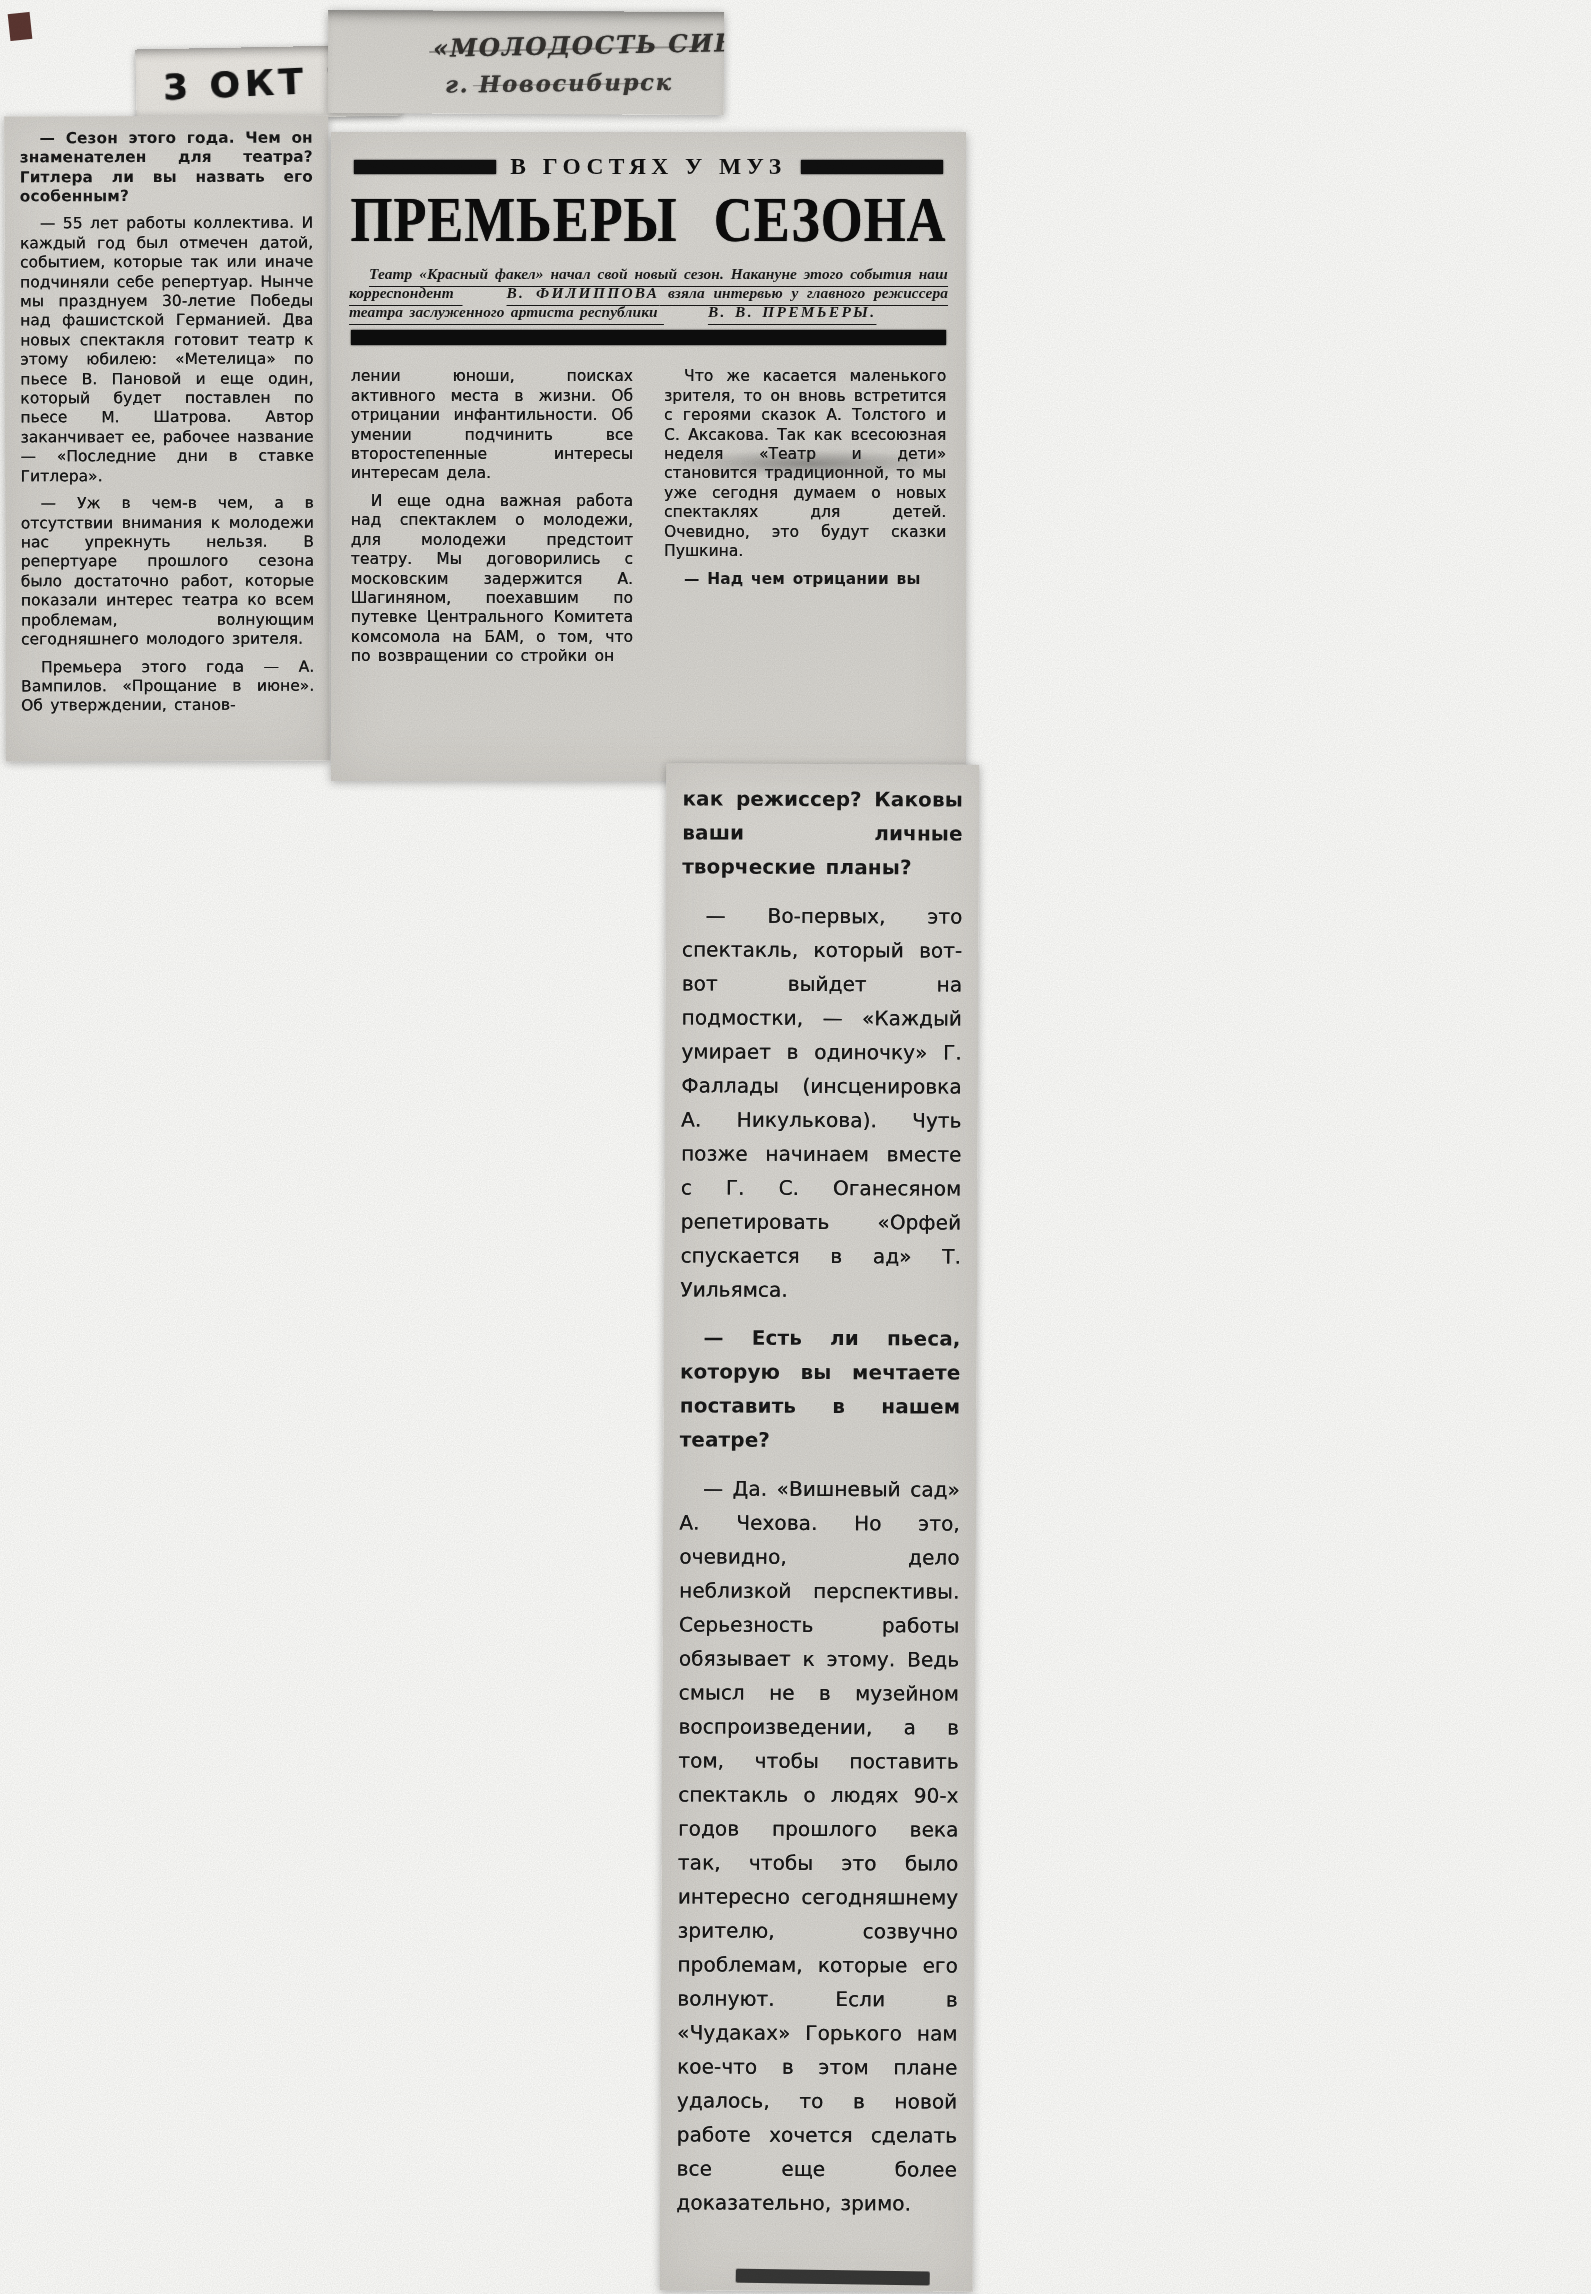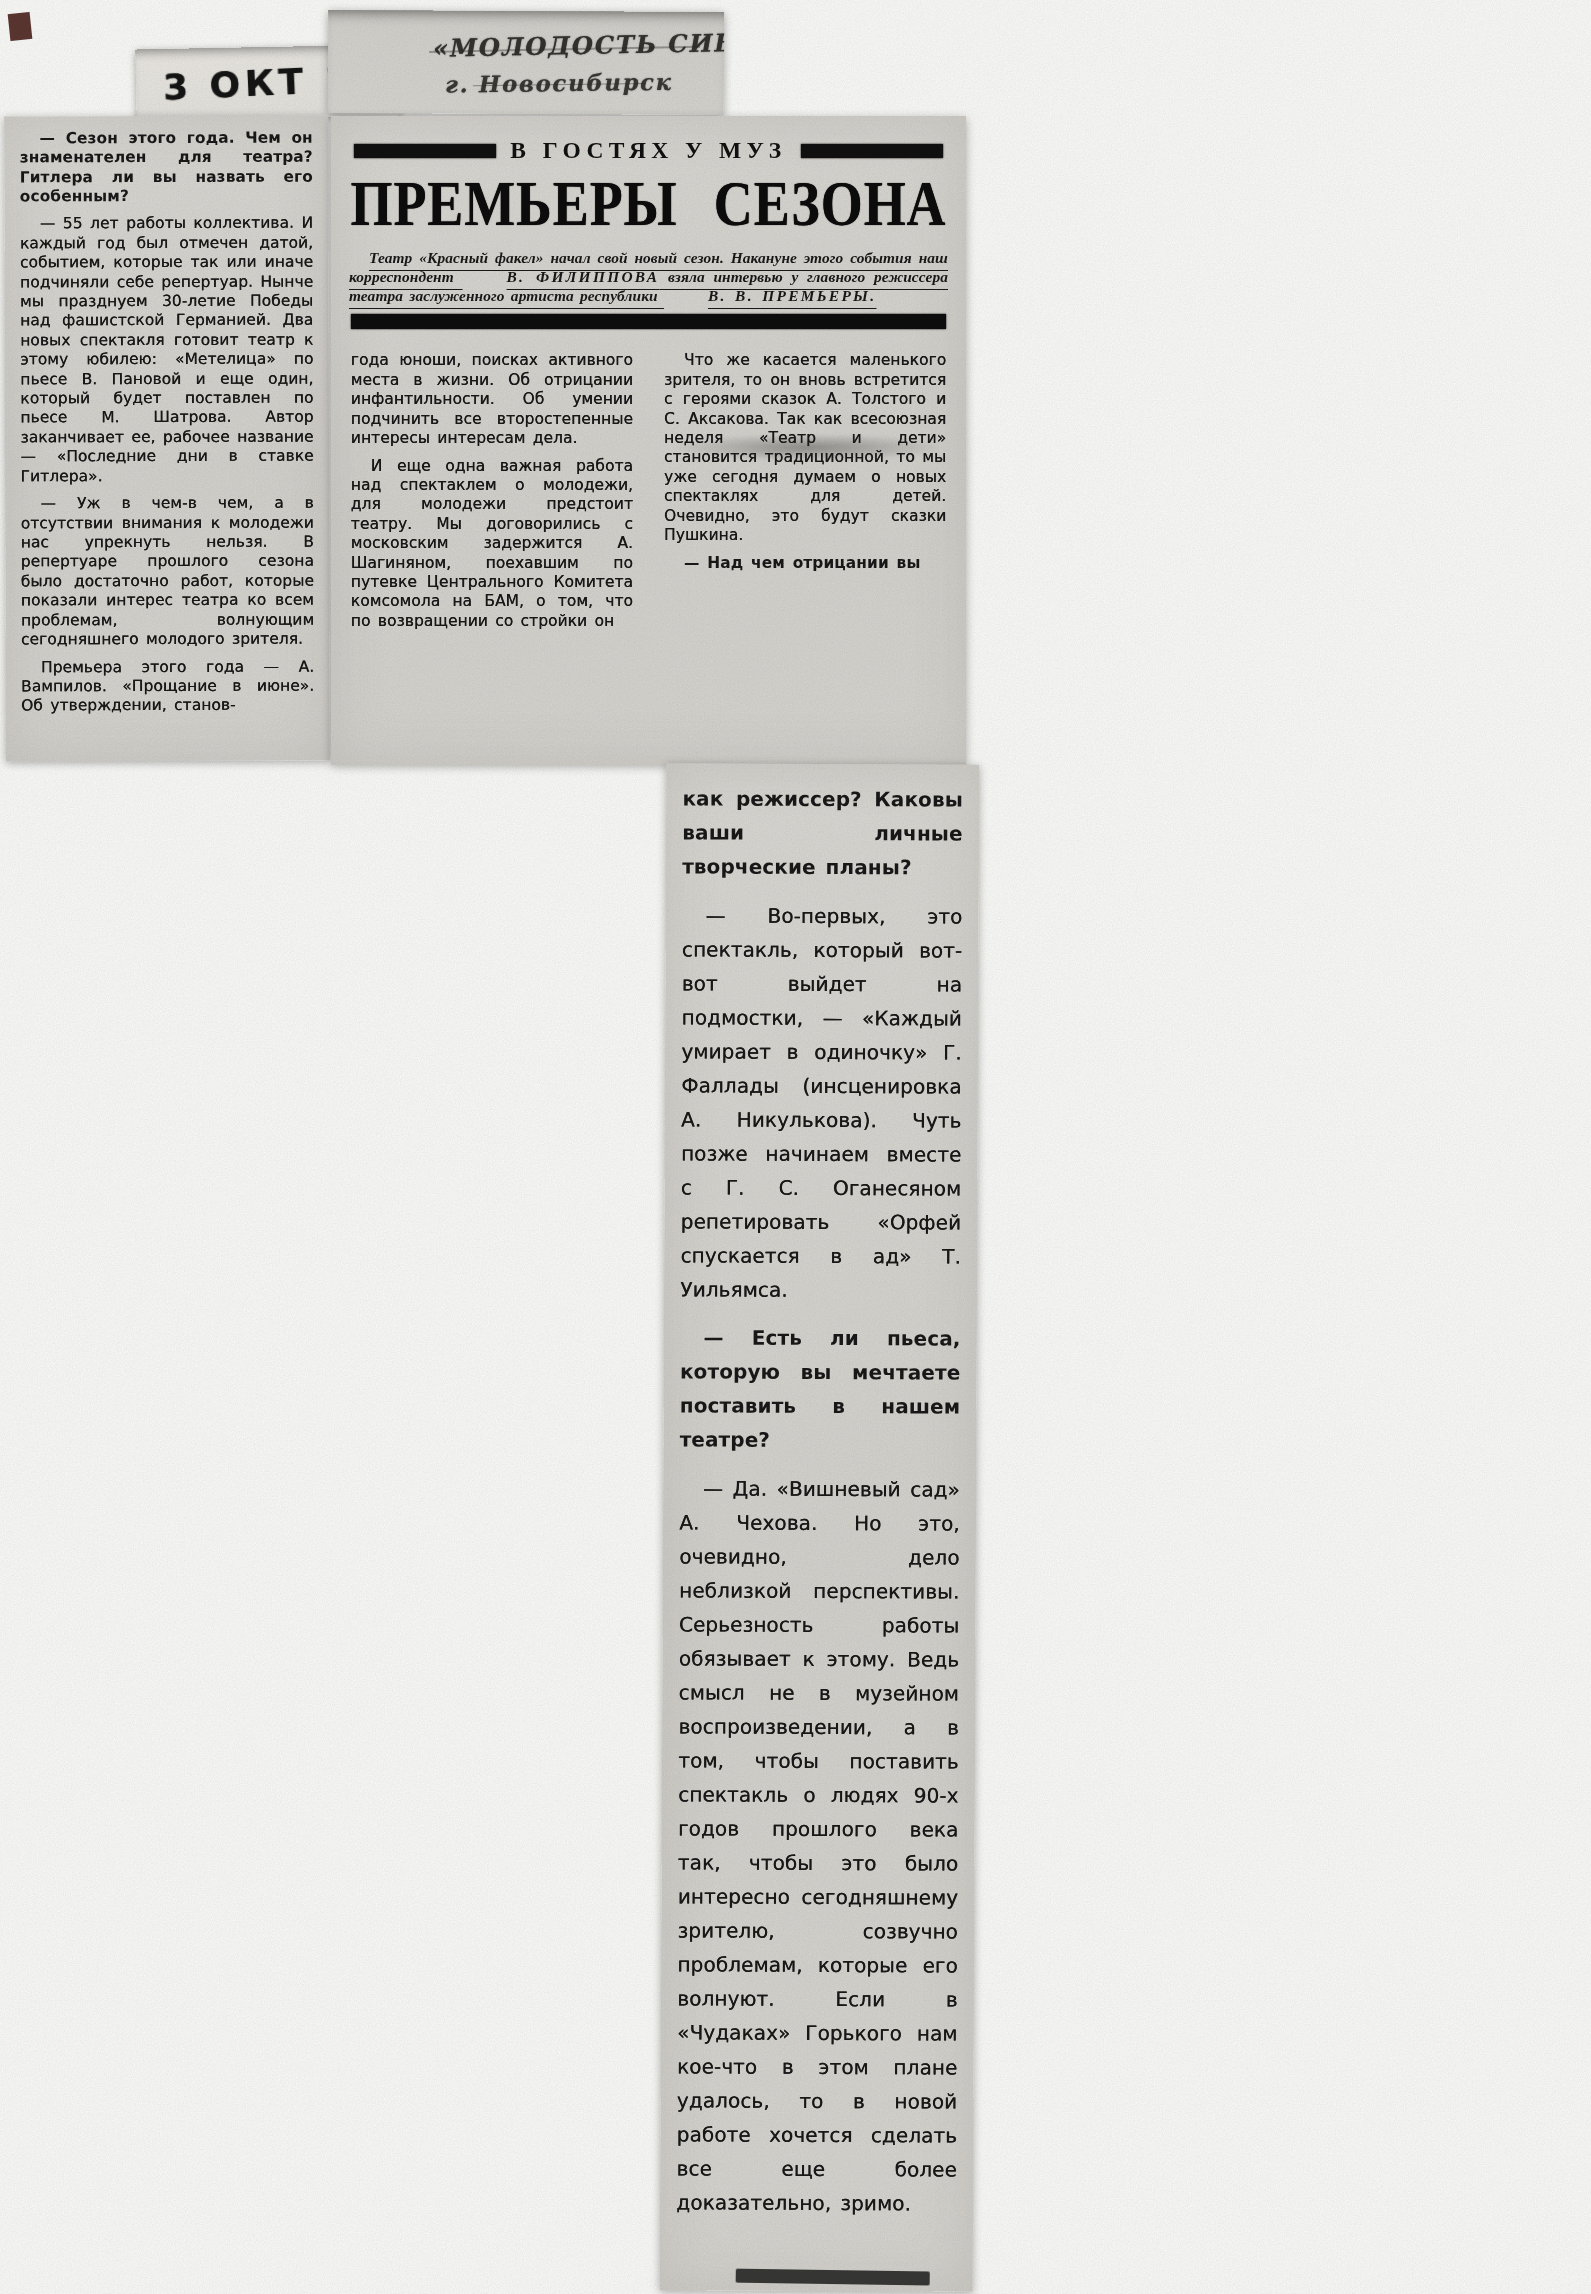--- a/index.html
+++ b/index.html
@@ -94,21 +94,21 @@
   .clip p.q { font-weight: 700; }
   .clip p.cont { text-indent: 0; }
 
   .left-clip {
     left: 4.5px; top: 116px; width: 324px; height: 645px;
     padding: 12.7px 15.4px 9px;
     transform: rotate(-.15deg);
   }
 
   .main-clip {
-    left: 331px; top: 116px; width: 635px; height: 649px;
+    left: 331px; top: 132px; width: 635px; height: 649px;
     padding: 14.5px 18px;
   }
   .rubric-row { display: flex; align-items: center; gap: 14.5px; margin: 7.2px 5.4px 12.7px; }
   .rubric-bar { flex: 1; height: 13.6px; background: #101010; box-shadow: 0 0 1.8px #000; }
   .rubric-text {
     font-family: "Liberation Serif", serif;
     font-weight: 700; font-size: 23.5px; letter-spacing: 5.4px;
     white-space: nowrap; color: #101010;
     transform: translateY(-0.9px);
   }
@@ -214,21 +214,21 @@
 
     <h1 class="title">ПРЕМЬЕРЫ СЕЗОНА</h1>
 
     <p class="lead"><span>Театр «Красный факел» начал свой новый сезон. Накануне этого события наш корреспондент </span><span class="b">В. ФИЛИППОВА</span><span> взяла интервью у главного режиссера театра заслуженного артиста республики </span><span class="b">В. В. ПРЕМЬЕРЫ.</span></p>
 
     <div class="divider-bar"></div>
     <div class="smudge"></div>
 
     <div class="cols">
       <div class="col">
-        <p class="a cont">года юноши, поисках активного места в жизни. Об отрицании инфантильности. Об умении подчинить все второстепенные интересы интересам дела.</p>
+        <p class="a cont">лении юноши, поисках активного места в жизни. Об отрицании инфантильности. Об умении подчинить все второстепенные интересы интересам дела.</p>
         <p class="a">И еще одна важная работа над спектаклем о молодежи, для молодежи предстоит театру. Мы договорились с московским задержится А. Шагиняном, поехавшим по путевке Центрального Комитета комсомола на БАМ, о том, что по возвращении со стройки он</p>
       </div>
       <div class="col">
         <p class="a">Что же касается маленького зрителя, то он вновь встретится с героями сказок А. Толстого и С. Аксакова. Так как всесоюзная неделя «Театр и дети» становится традиционной, то мы уже сегодня думаем о новых спектаклях для детей. Очевидно, это будут сказки Пушкина.</p>
         <p class="q">— Над чем отрицании вы</p>
       </div>
     </div>
   </section>
 
   <section class="clip bottom-clip">

